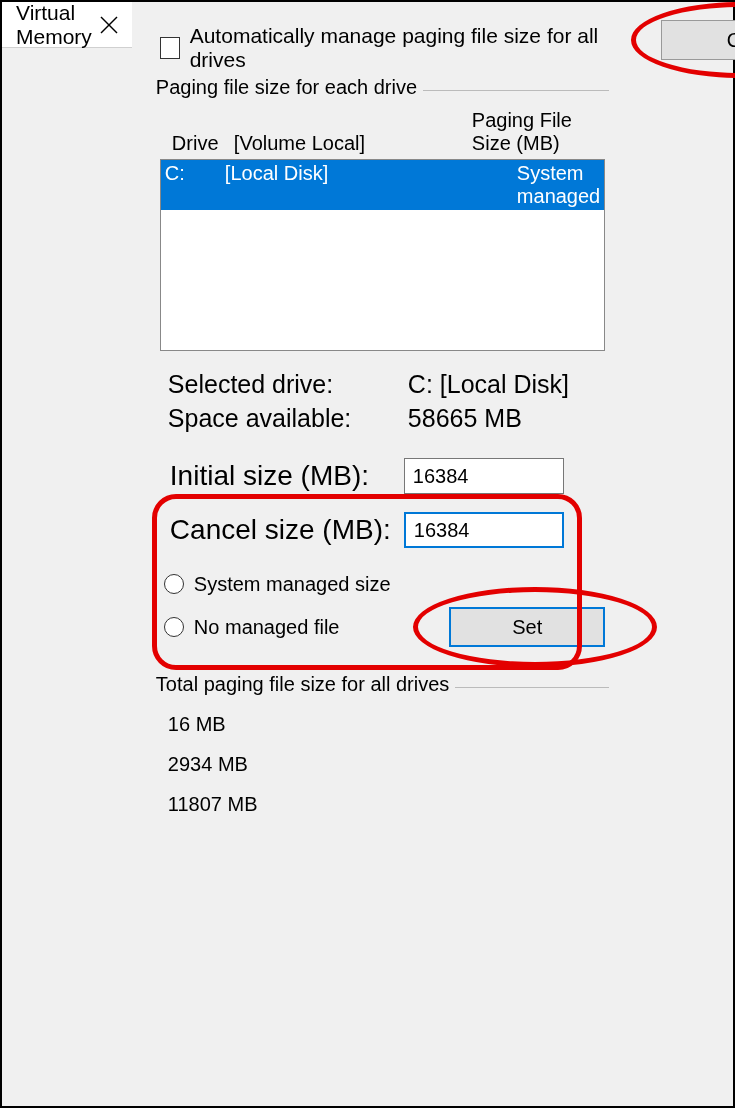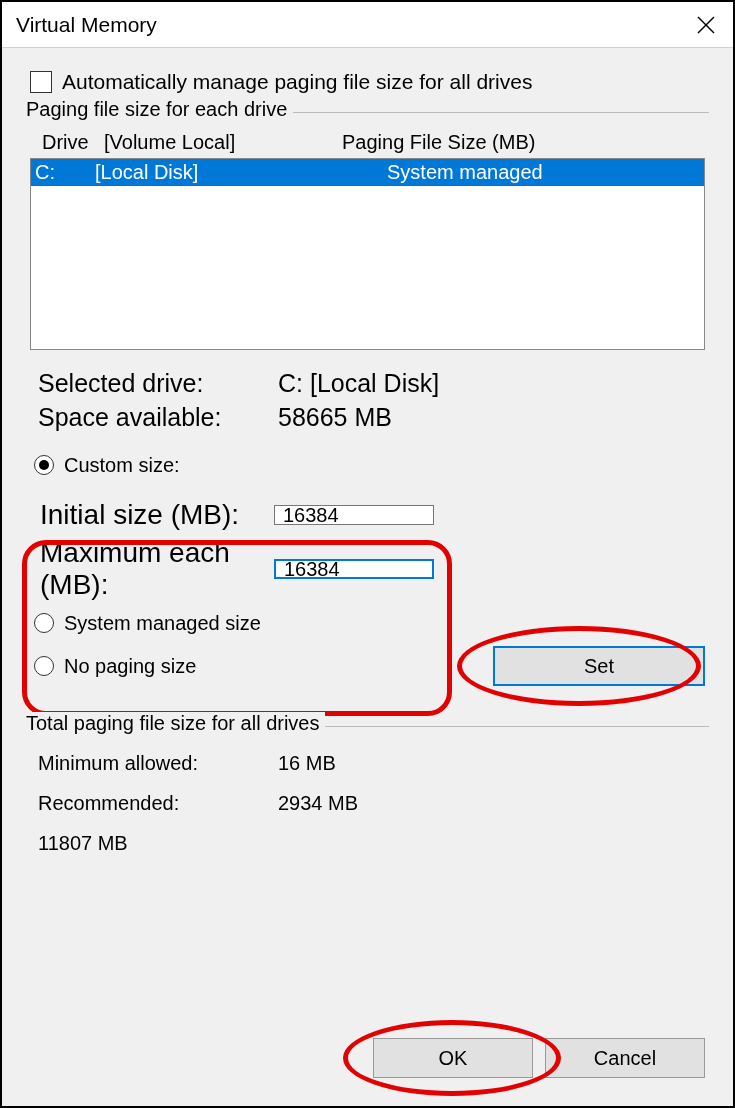--- a/index.html
+++ b/index.html
@@ -12,21 +12,21 @@
     width: 735px;
     height: 1108px;
     overflow: hidden;
   }
   .window {
     width: 735px;
     height: 1108px;
     border: 2px solid #000;
     background: #f0f0f0;
     display: flex;
-    flex-direction: column;
+    flex-direction: row;
   }
   .titlebar {
     height: 46px;
     background: #ffffff;
     display: flex;
     align-items: center;
     justify-content: space-between;
     padding: 0 14px 0 14px;
     border-bottom: 1px solid #d0d0d0;
   }
@@ -113,21 +113,21 @@
     width:20px;height:20px;border:1.5px solid #333;border-radius:50%;
     display:flex;align-items:center;justify-content:center;background:#fff;
     cursor:pointer;
   }
   .radio .dot { width:10px;height:10px;border-radius:50%;background:#000; }
   .custom-block { position:relative; margin-top:14px; margin-bottom:6px; }
   .custom-inputs { margin: 6px 0 6px 14px; }
   .crow { display:flex; align-items:center; height:54px; }
   .crow .cl { width:234px; font-size:28px; }
   .crow input[type=text] {
-    width:160px; height:20px;
+    width:160px; height:36px;
     border:1px solid #777;
     font-size:20px;
     padding:2px 8px;
     font-family: inherit;
   }
   .crow input.focused { border:2px solid #0078d7; }
 
   .set-row {
     display:flex; align-items:center; justify-content:space-between;
     margin-top:4px; margin-left:8px;
@@ -136,21 +136,21 @@
   .btn {
     height:40px;
     min-width:150px;
     background:#e1e1e1;
     border:1px solid #999;
     font-size:20px;
     font-family:inherit;
     cursor:pointer;
     display:flex;align-items:center;justify-content:center;
   }
-  .btn.primary { border:2px solid #0078d7; width:212px;}
+  .btn.primary { border:2px solid #0078d7; width:156px;}
 
   .highlight-box {
     position:absolute;
     border: 5px solid #e30000;
     border-radius: 24px;
     pointer-events:none;
   }
   .hl-custom {
     left: 20px; top: 492px;
     width: 430px; height: 176px;
@@ -223,66 +223,58 @@
           <span class="il">Selected drive:</span>
           <span class="iv">C:  [Local Disk]</span>
         </div>
         <div class="info-row">
           <span class="il">Space available:</span>
           <span class="iv">58665 MB</span>
         </div>
       </div>
 
       <div class="custom-block">
-        <div class="radio-row">
-          <span class="radio">
-              <span class="dot"></span>
-            </span>
-          <span>Custom size:</span>
-        </div>
         <div class="custom-inputs">
           <div class="crow">
             <span class="cl">Initial size (MB):</span>
             <input type="text" value="16384" style="">
           </div>
           <div class="crow">
-            <span class="cl">Maximum each (MB):</span>
+            <span class="cl">Cancel size (MB):</span>
             <input type="text" class="focused" value="16384" style="">
           </div>
         </div>
       </div>
 
       <div class="radio-row" style="margin-top:10px;">
         <span class="radio"></span>
         <span>System managed size</span>
       </div>
 
       <div class="set-row" style="margin-top:6px;">
         <div style="display:flex;align-items:center;gap:10px;">
           <span class="radio"></span>
-          <span>No paging size</span>
+          <span>No managed file</span>
         </div>
         <div style="position:relative; margin-right:4px;">
           <button class="btn primary">Set</button>
           <span class="ellipse" style="left:-36px;top:-20px;width:244px;height:80px;"></span>
         </div>
       </div>
     </div>
 
     <span class="highlight-box hl-custom"></span>
 
     <div class="groupbox" style="margin-top:40px;">
       <span class="legend">Total paging file size for all drives</span>
       <div class="totals">
         <div class="row">
-          <span class="tl">Minimum allowed:</span>
           <span class="tv">16 MB</span>
         </div>
         <div class="row">
-          <span class="tl">Recommended:</span>
           <span class="tv">2934 MB</span>
         </div>
         <div class="row">
           <span class="tv">11807 MB</span>
         </div>
       </div>
     </div>
 
   </div>
 

